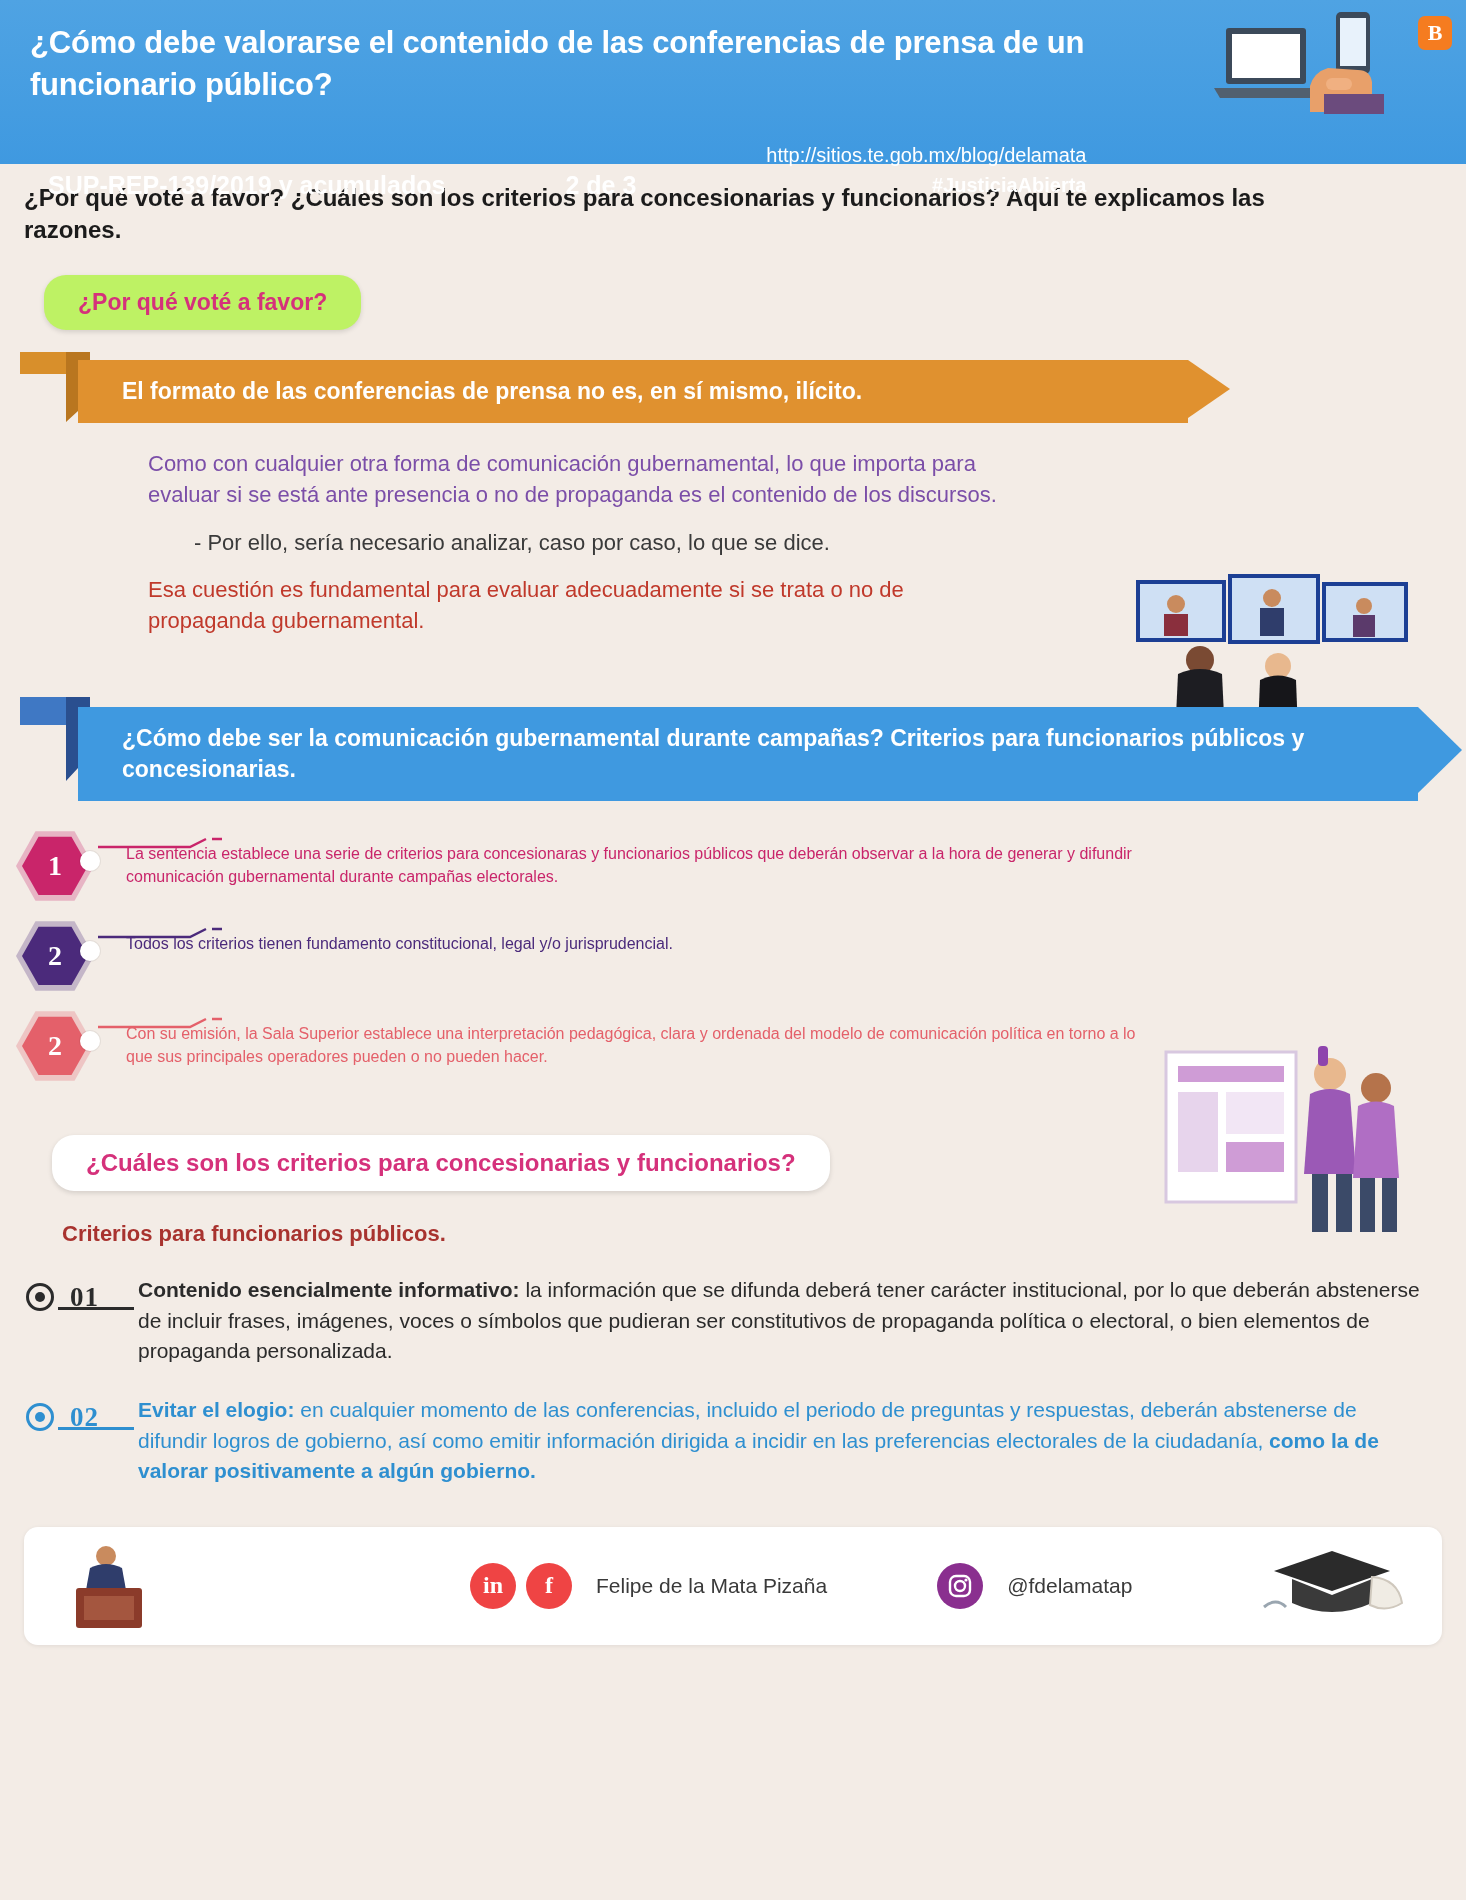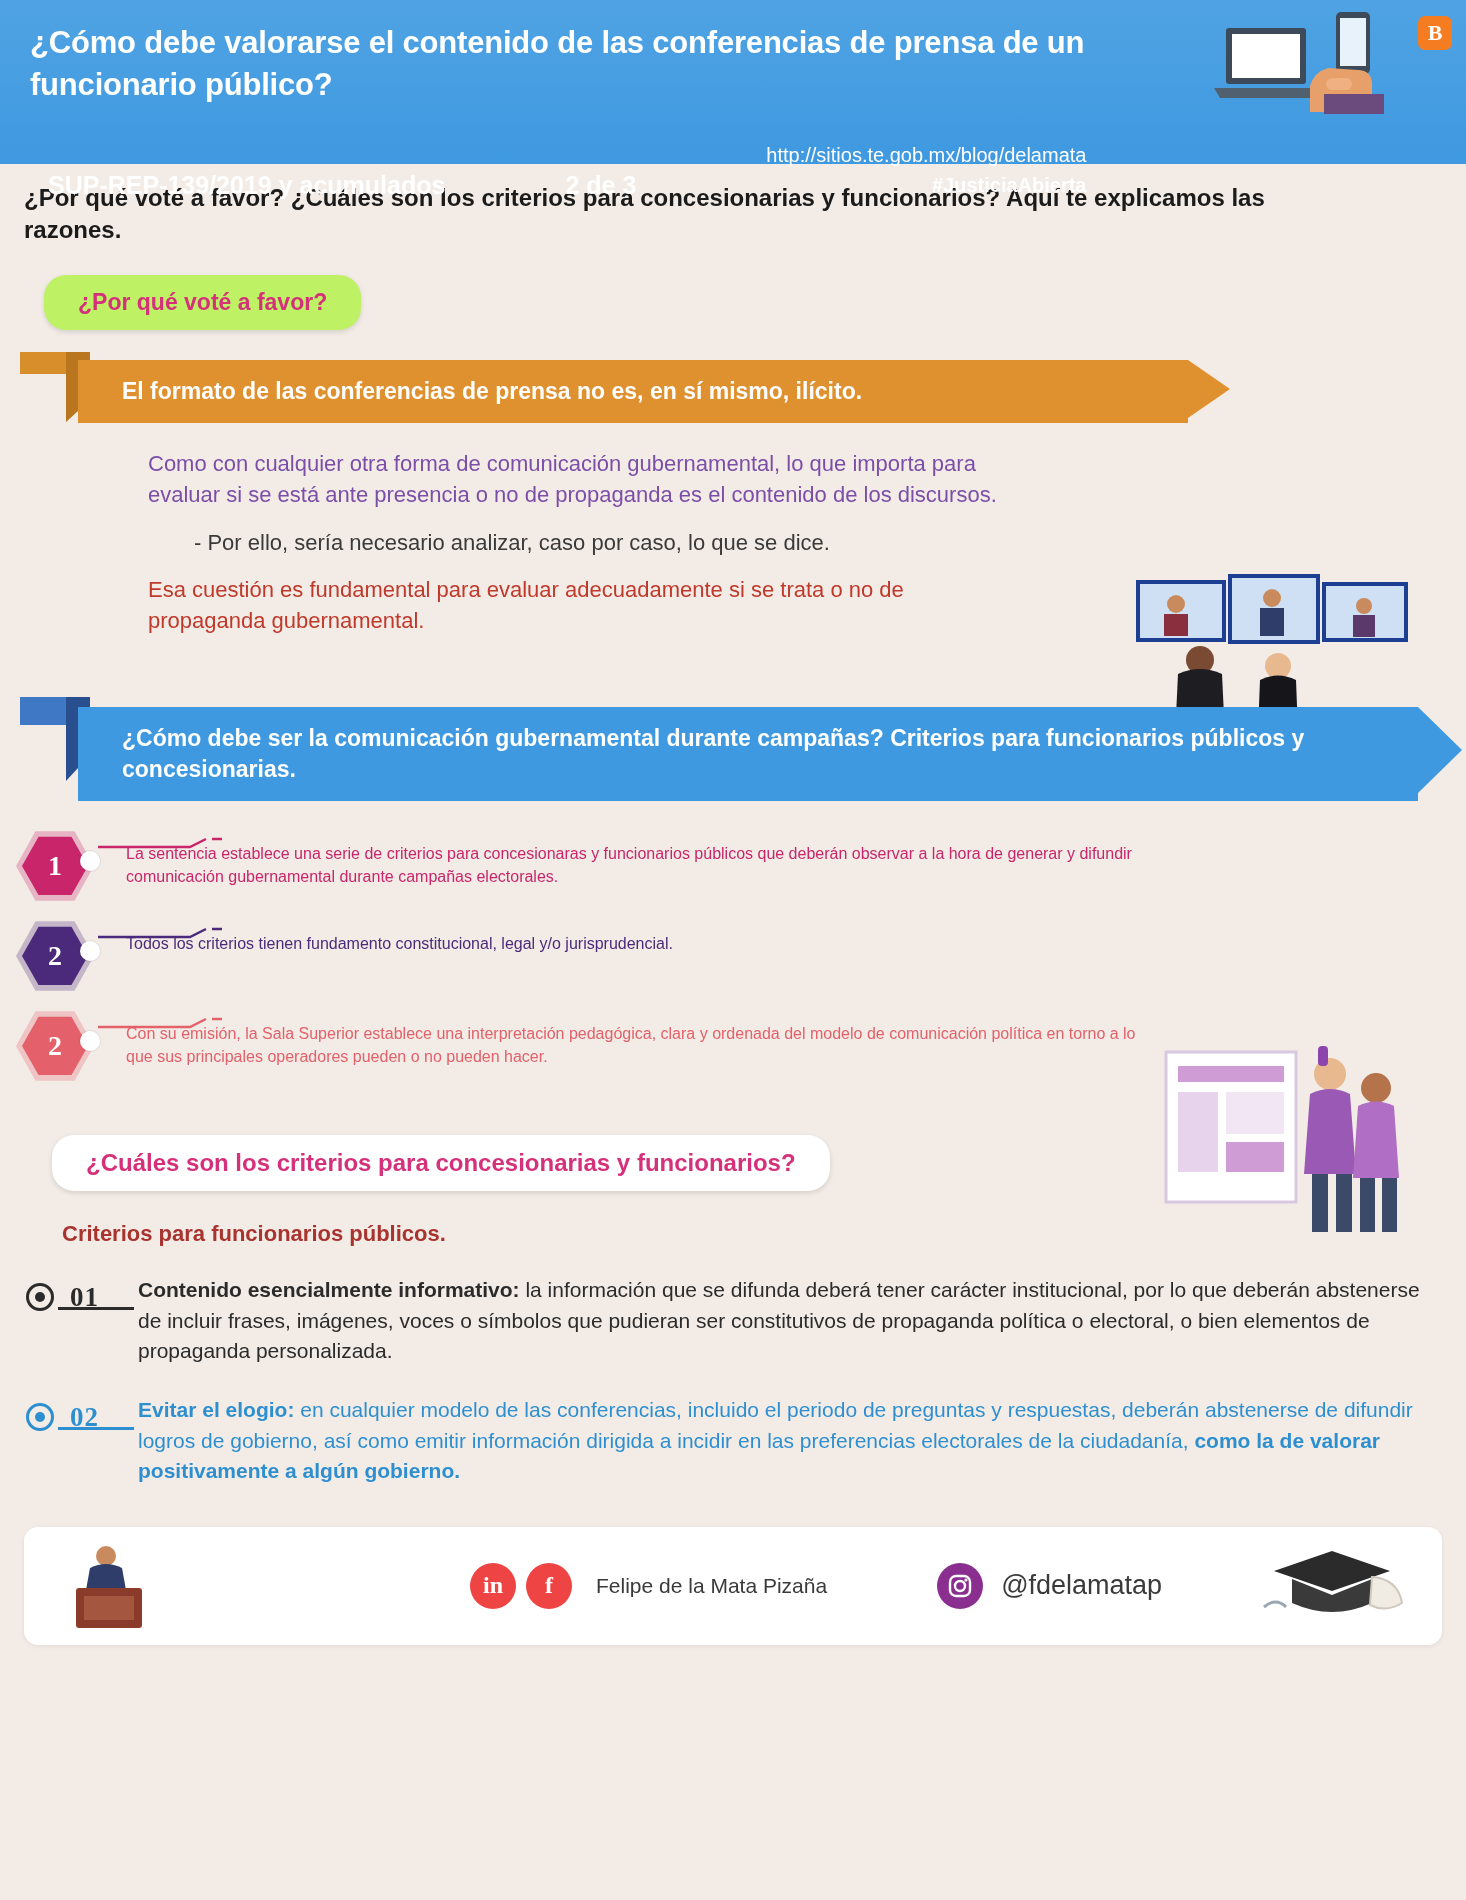--- a/index.html
+++ b/index.html
@@ -242,21 +242,21 @@
   .social-group { display: flex; align-items: center; margin-left: 300px; }
   .circ {
     width: 46px; height: 46px; border-radius: 50%;
     background: #ef4444; color: #fff;
     display: flex; align-items: center; justify-content: center;
     font-weight: bold; font-size: 24px; margin-right: 10px;
     font-family: "Liberation Serif", serif;
   }
   .circ.ig { background: #8a2f8f; }
   .footer-name { font-size: 21px; color: #3a3a3a; margin-left: 14px; }
-  .footer-handle { font-size: 27px; color: #3a3a3a; margin-left: 8px; }
+  .footer-handle { font-size: 21px; color: #3a3a3a; margin-left: 14px; }
   .ig-group { display: flex; align-items: center; margin-left: 110px; }
 </style>
 </head>
 <body>
 
 <div class="page">
 
   
   <div class="header">
     <h1>¿Cómo debe valorarse el contenido de las conferencias de prensa de un funcionario público?</h1>
@@ -420,21 +420,21 @@
   
   <div class="num-item item-02">
     <div class="num-marker">
       <div class="bullet-ring">
           <i></i>
         </div>
       <div class="num-label">02</div>
       <div class="num-underline"></div>
     </div>
     <div class="num-text">
-      <b class="strong">Evitar el elogio:</b><span> en cualquier modelo de las conferencias, incluido el periodo de preguntas y respuestas, deberán abstenerse de difundir logros de gobierno, así como emitir información dirigida a incidir en las preferencias electorales de la ciudadanía, </span><b class="strong">como la de valorar positivamente a algún gobierno.</b>
+      <b class="strong">Evitar el elogio:</b><span> en cualquier momento de las conferencias, incluido el periodo de preguntas y respuestas, deberán abstenerse de difundir logros de gobierno, así como emitir información dirigida a incidir en las preferencias electorales de la ciudadanía, </span><b class="strong">como la de valorar positivamente a algún gobierno.</b>
     </div>
   </div>
 
   
   <div class="footer">
     <svg width="120" height="96" viewBox="0 0 120 96">
       <circle cx="56" cy="18" r="10" fill="#c98b5e"></circle>
       <path d="M40 30 q16 -8 32 0 l4 22 l-40 0 z" fill="#2f3d6b"></path>
       <rect x="26" y="50" width="66" height="40" rx="3" fill="#8b3b2a"></rect>
       <rect x="34" y="58" width="50" height="24" fill="#a4563f"></rect>

